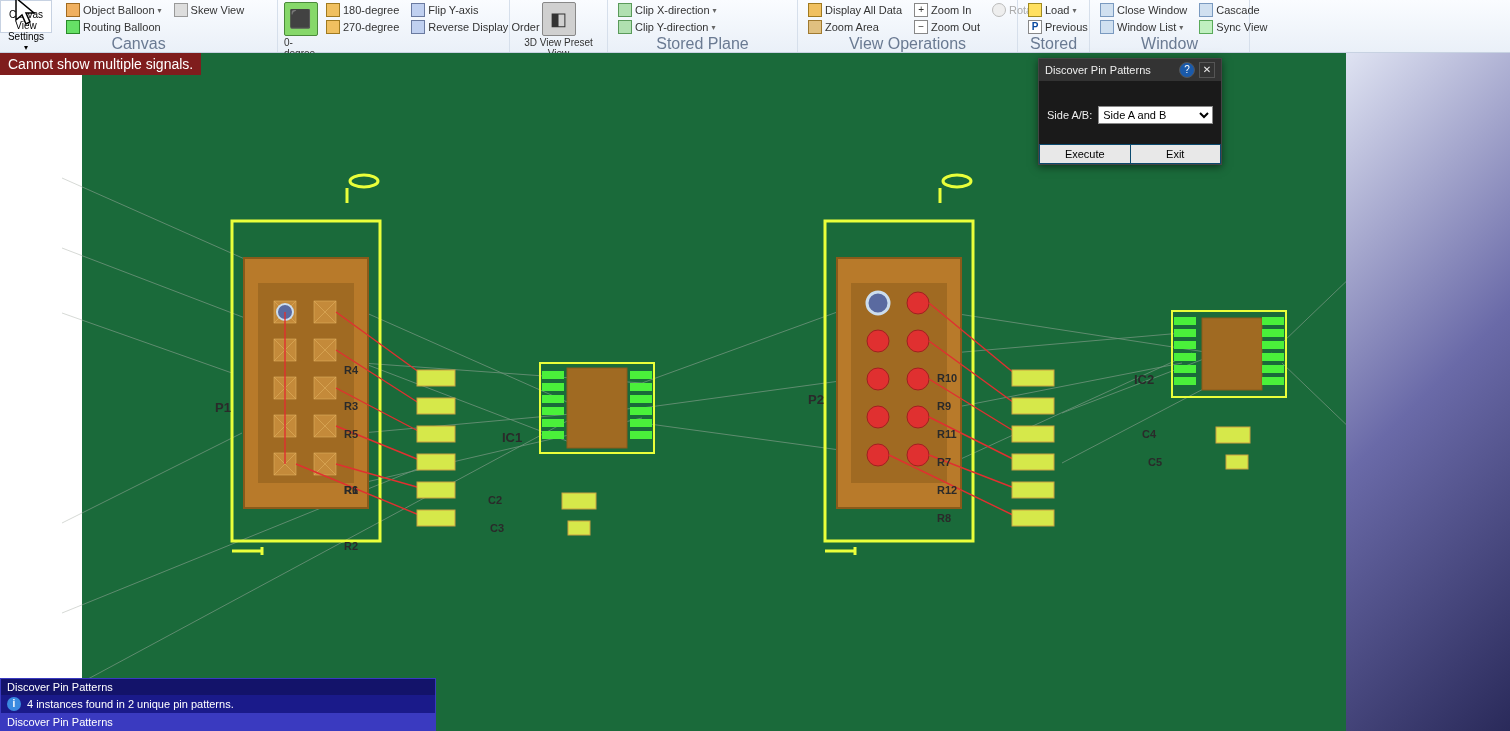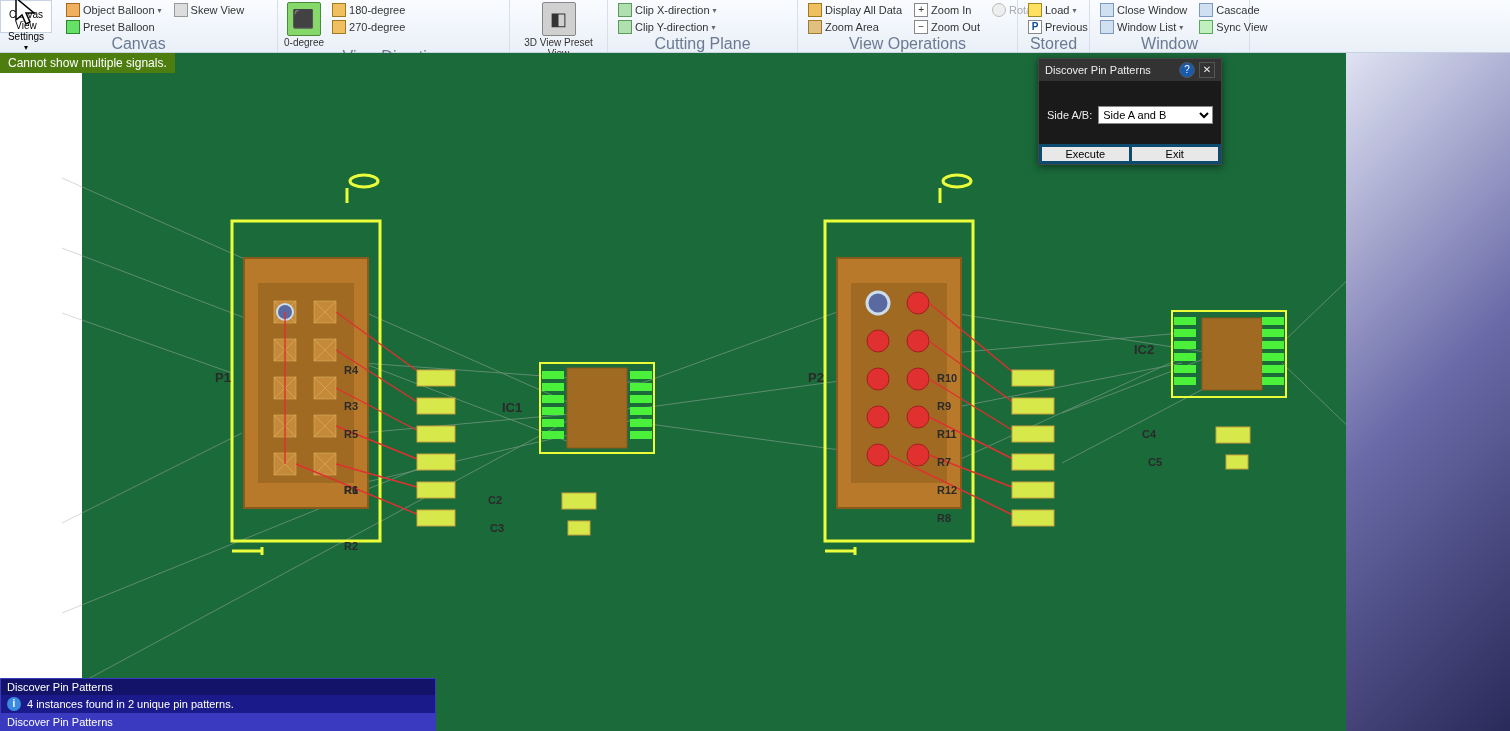--- a/index.html
+++ b/index.html
@@ -32,21 +32,21 @@
   .i-zin::after { content:"+"; position:absolute; inset:0; text-align:center; font-size:10px; line-height:12px; }
   .i-zout { background:#fff; border:1px solid #888; position:relative; }
   .i-zout::after { content:"−"; position:absolute; inset:0; text-align:center; font-size:10px; line-height:12px; }
   .i-rot { background:#eee; border:1px solid #bbb; border-radius:50%; }
   .i-load { background:#ffe060; border:1px solid #a08a20; }
   .i-prev { background:#fff; border:1px solid #888; color:#0a4aa0; font-weight:bold; font-size:10px; text-align:center; line-height:12px; }
   .i-win { background:#d0e0f0; border:1px solid #7a9ac0; }
   .i-sync { background:#c0f0c0; border:1px solid #5aaa5a; }
 
   
-  .warn { position:absolute; top:53px; left:0; background:#4d7c0f; color:#fff; font-size:12px; padding:3px 8px; z-index:5; }
+  .warn { position:absolute; top:53px; left:0; background:#7f1d1d; color:#fff; font-size:14px; padding:3px 8px; z-index:5; }
 
   
   .stage { position:absolute; top:53px; left:0; right:0; bottom:0; }
   .stage svg { width:100%; height:100%; display:block; }
 
   
   .side { position:absolute; top:53px; right:0; width:164px; bottom:0;
           background:linear-gradient(135deg,#dfe3f2 0%,#6a6aa8 50%,#2a2a5a 100%); }
 
   
@@ -54,34 +54,34 @@
             font-size:11px; border:1px solid #444; box-shadow:0 2px 8px rgba(0,0,0,.5); z-index:20; }
   .dialog .titlebar { background:#333; display:flex; align-items:center; padding:3px 6px; }
   .dialog .titlebar .t { flex:1; }
   .dialog .titlebar .tb { width:16px; height:16px; margin-left:4px; text-align:center; line-height:14px;
                           border:1px solid #555; font-size:10px; cursor:default; }
   .dialog .helpb { background:#1a5aaa; border-radius:50%; color:#fff; }
   .dialog .content { padding:10px 8px 16px;margin-top:15px; }
   .dialog .row { display:flex; align-items:center; gap:6px; }
   .dialog select { flex:1; background:#fff; color:#000; border:1px solid #888; font-size:11px; height:18px; }
   .dialog .btns { display:flex; margin-top:4px; }
-  .dialog .btns button { flex:1; background:#e8e8e8; border:3px solid #0c4a6e; font-size:11px; height:20px; cursor:default; }
+  .dialog .btns button { flex:1; background:#e8e8e8; border:1px solid #0c4a6e; font-size:11px; height:20px; cursor:default; }
   .dialog .btns button + button { border-left:none; }
 
   
   .statuswrap { position:absolute; left:0; bottom:0; width:436px; z-index:15; font-size:11px; }
   .status { background:#1a1a8a; color:#fff; border:1px solid #3a3ac0; border-bottom:none; }
   .status .hdr { padding:2px 6px; background:#13136a; }
   .status .line { display:flex; align-items:center; gap:6px; padding:2px 6px; background:#1a1a8a; }
   .status2 { background:#3a3ac0; color:#fff; padding:2px 6px; border:1px solid #3a3ac0; }
   .infoicon { width:14px; height:14px; border-radius:50%; background:#3a8ae0; color:#fff;
               font-size:10px; text-align:center; line-height:14px; font-weight:bold; }
 
   
-  .ov { position:absolute; font: bold 13px sans-serif; color:#2a2a2a; pointer-events:none; z-index:10; }
+  .ov { position:absolute; font: bold 13px sans-serif; color:#2a2a2a; pointer-events:none; z-index:10;margin-top:30px; }
   .ovs { position:absolute; font: bold 11px sans-serif; color:#2a2a2a; pointer-events:none; z-index:10; }
 
   
   .cvset { position:absolute; top:0; left:0; width:52px; height:33px; background:#fff;
            border:1px solid #c7d2e2; font-size:10px; text-align:center; line-height:11px;
            padding-top:8px; z-index:6; }
   .cvset::after { content:"▾"; display:block; font-size:8px; }
   .cursor { position:absolute; top:-4px; left:14px; z-index:30; pointer-events:none; }
 </style>
 </head>
@@ -91,21 +91,21 @@
 
   <div class="rgroup" style="width:278px">
     <div class="body">
       <div class="col" style="margin-left:56px">
         <div class="rbtn dd">
           <span class="ricon i-obj"></span>
           <span data-bind="ribbon.canvas.object_balloon">Object Balloon</span>
         </div>
         <div class="rbtn">
           <span class="ricon i-route"></span>
-          <span data-bind="ribbon.canvas.routing_balloon">Preset Balloon</span>
+          <span data-bind="ribbon.canvas.routing_balloon">Routing Balloon</span>
         </div>
       </div>
       <div class="rbtn">
         <span class="ricon i-skew"></span>
         <span data-bind="ribbon.canvas.skew_view">Skew View</span>
       </div>
     </div>
     <div class="label" data-bind="ribbon.canvas.label">Canvas</div>
   </div>
 
@@ -118,20 +118,30 @@
       <div class="col">
         <div class="rbtn">
           <span class="ricon i-deg"></span>
           <span data-bind="ribbon.view_direction.deg180">180-degree</span>
         </div>
         <div class="rbtn">
           <span class="ricon i-deg"></span>
           <span data-bind="ribbon.view_direction.deg270">270-degree</span>
         </div>
       </div>
+      <div class="col">
+        <div class="rbtn">
+          <span class="ricon i-flip"></span>
+          <span data-bind="ribbon.view_direction.flip_y">Flip Y-axis</span>
+        </div>
+        <div class="rbtn">
+          <span class="ricon i-flip"></span>
+          <span data-bind="ribbon.view_direction.reverse">Reverse Display Order</span>
+        </div>
+      </div>
     </div>
     <div class="label" data-bind="ribbon.view_direction.label">View Direction</div>
   </div>
 
   <div class="rgroup" style="width:98px">
     <div class="body" style="justify-content:center">
       <div class="col" style="align-items:center">
         <div class="big i-3d">◧</div>
         <span style="font-size:10px;text-align:center" data-bind="ribbon.three_d.preset">3D View Preset View</span>
       </div>
@@ -145,21 +155,21 @@
         <div class="rbtn dd">
           <span class="ricon i-clip"></span>
           <span data-bind="ribbon.cutting_plane.clip_x">Clip X-direction</span>
         </div>
         <div class="rbtn dd">
           <span class="ricon i-clip"></span>
           <span data-bind="ribbon.cutting_plane.clip_y">Clip Y-direction</span>
         </div>
       </div>
     </div>
-    <div class="label" data-bind="ribbon.cutting_plane.label">Cutting Plane</div>
+    <div class="label" data-bind="ribbon.cutting_plane.label">Stored Plane</div>
   </div>
 
   <div class="rgroup" style="width:220px">
     <div class="body">
       <div class="col">
         <div class="rbtn">
           <span class="ricon i-data"></span>
           <span data-bind="ribbon.view_ops.display_all">Display All Data</span>
         </div>
         <div class="rbtn">
@@ -439,21 +449,21 @@
           <rect x="1180" y="324" width="22" height="8"></rect>
     </g>
   </g>
 
   <rect x="1134" y="374" width="34" height="16" fill="#d6e84a" stroke="#caa040"></rect>
   <rect x="1144" y="402" width="22" height="14" fill="#d6e84a" stroke="#caa040"></rect>
 </svg>
 </div>
 
 <div class="ov" style="left:215px; top:370px" data-bind="components.p1">P1</div>
-<div class="ov" style="left:808px; top:370px" data-bind="components.p2">P2</div>
+<div class="ov" style="left:808px; top:362px" data-bind="components.p2">P2</div>
 <div class="ov" style="left:502px; top:400px" data-bind="components.ic1">IC1</div>
 <div class="ov" style="left:1134px; top:342px" data-bind="components.ic2">IC2</div>
 
 <div class="ovs" style="left:344px; top:364px" data-bind="components.r4">R4</div>
 <div class="ovs" style="left:344px; top:400px" data-bind="components.r3">R3</div>
 <div class="ovs" style="left:344px; top:428px" data-bind="components.r5">R5</div>
 <div class="ovs" style="left:344px; top:484px" data-bind="components.r1">R1</div>
 <div class="ovs" style="left:344px; top:484px" data-bind="components.r6">R6</div>
 <div class="ovs" style="left:344px; top:540px" data-bind="components.r2">R2</div>
 

